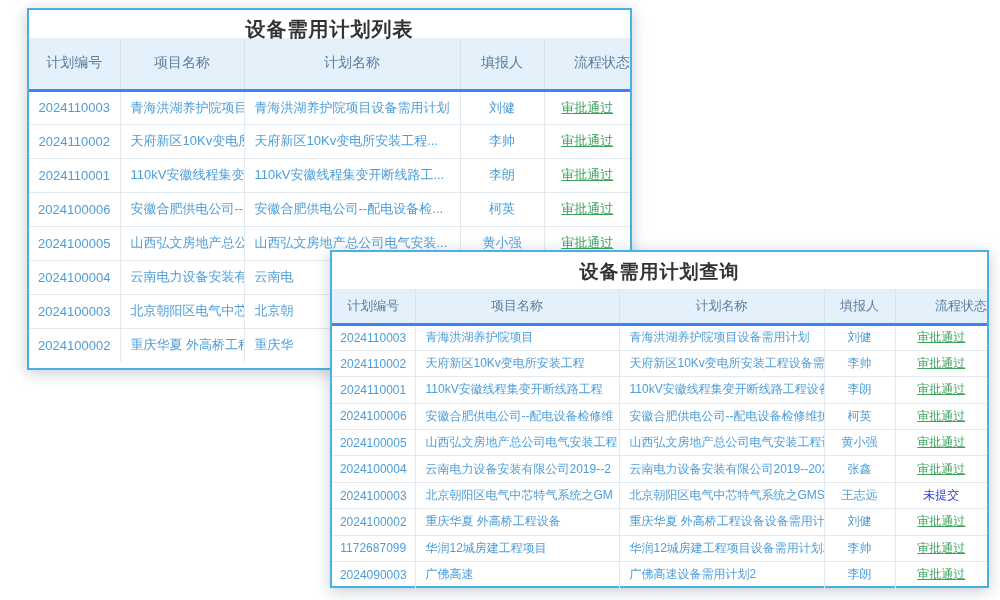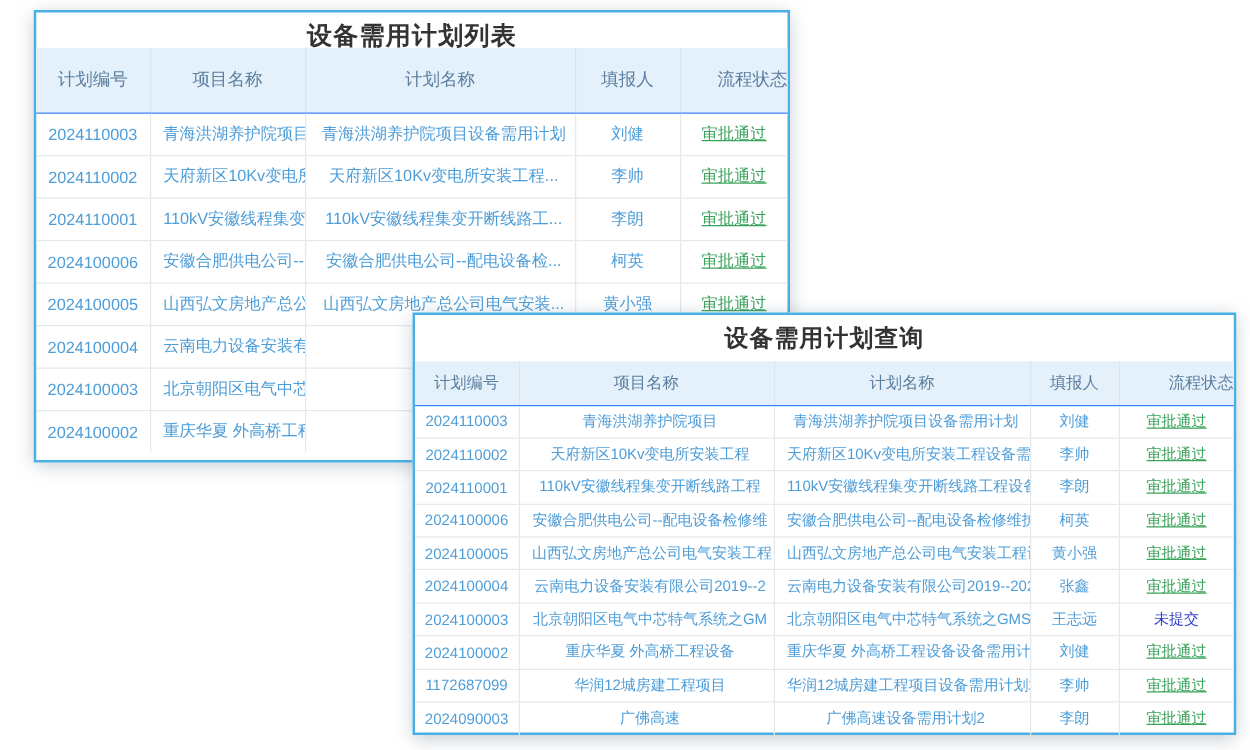--- a/index.html
+++ b/index.html
@@ -35,25 +35,25 @@
     border-right: 1px solid #e4e9ee;
   }
   th:last-child, td:last-child { border-right: none; text-align: right; }
   tbody tr:last-child td { border-bottom: none; }
   thead th {
     background: #e4f1fa;
     color: #5b7da0;
     font-weight: normal;
     text-align: center;
     border-right: 1px solid #d8e4ee;
-    border-bottom: 1px solid #3b82f6;
+    border-bottom: 3px solid #3b82f6;
   }
   td { color: #4d9dd8; }
   td.col-id, td.col-reporter, td.col-status { text-align: center; }
-  td.col-project, td.col-plan { text-align: center; padding-left: 10px; padding-right: 4px; }
+  td.col-project, td.col-plan { text-align: left; padding-left: 10px; padding-right: 4px; }
   td.status-approved { color: #3ba35b; text-decoration: underline; }
   td.status-unsubmitted { color: #3240c8; }
 
   
   .list-panel { left: 27px; top: 8px; width: 605px; height: 362px; z-index: 1; }
   .list-panel .panel-title { height: 28px; line-height: 38px; font-size: 20px; }
   .list-panel thead th { height: 52px; font-size: 14px; }
   .list-panel tbody td { height: 34px; font-size: 13px; }
 
   

